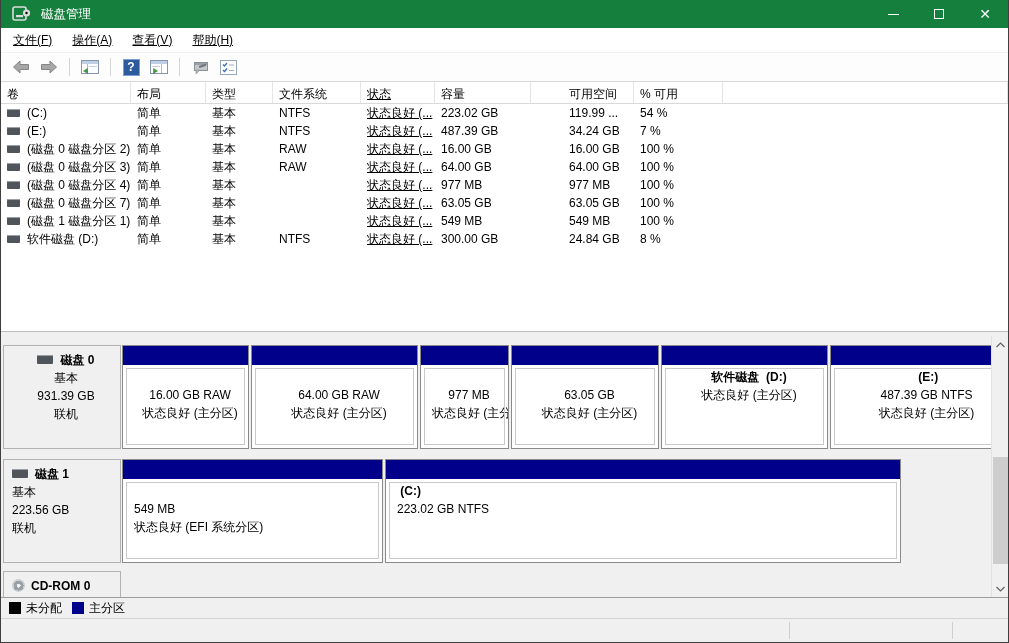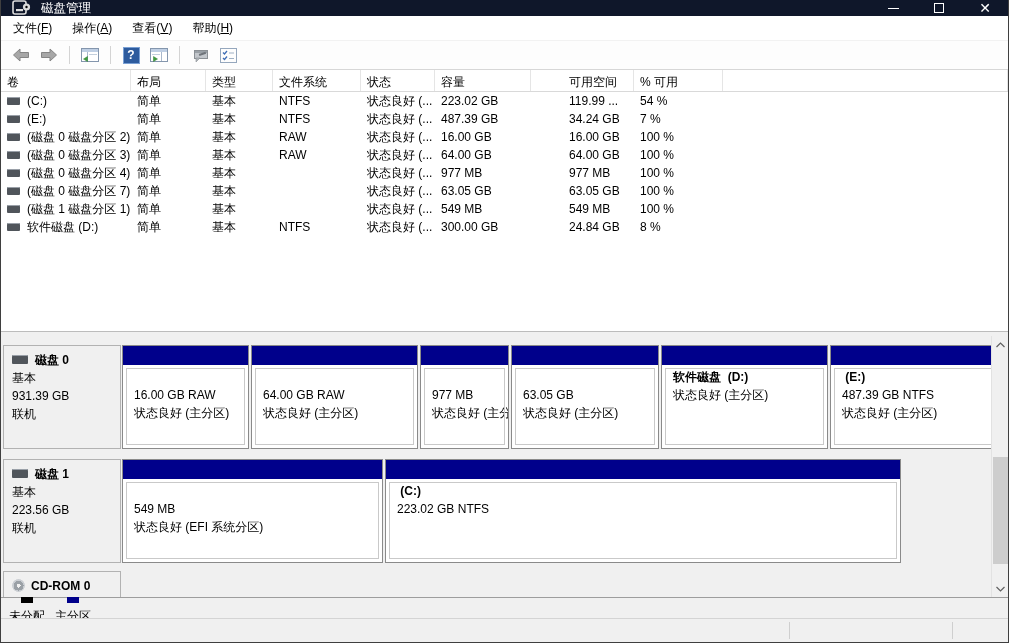--- a/index.html
+++ b/index.html
@@ -7,45 +7,45 @@
   .window{
     width:1009px; height:643px;
     font-family:"Liberation Sans", sans-serif;
     font-size:12px; color:#000;
     background:#fff;
     border:1px solid #3f3f3f; border-top:none;
     display:flex; flex-direction:column;
     position:relative; overflow:hidden;
   }
   
-  .titlebar{ height:16px; background:#0f172a; color:#fff; display:flex; align-items:center; flex:0 0 auto;}
+  .titlebar{ height:28px; background:#15803d; color:#fff; display:flex; align-items:center; flex:0 0 auto;}
   .titlebar .app-icon{ margin:0 10px 0 11px; width:19px; height:16px; position:relative; }
   .title-text{ font-size:12.5px; }
   .win-controls{ margin-left:auto; display:flex; height:100%; }
   .win-btn{ width:46px; height:100%; display:flex; align-items:center; justify-content:center; color:#fff; font-size:13px; cursor:default;}
   .glyph-min{ width:11px; height:1px; background:#fff; display:inline-block;}
   .glyph-max{ width:10px; height:10px; border:1px solid #fff; display:inline-block;}
   .glyph-close{ font-size:14px; line-height:1;}
   
   .menubar{ height:25px; background:#fff; display:flex; align-items:center; padding-left:2px; flex:0 0 auto; border-bottom:1px solid #f2f2f2;}
-  .menu-item{ padding:1px 10px; }
+  .menu-item{ padding:1px 10px;text-decoration:underline; }
   .menu-item .key{ text-decoration:underline; }
   
   .toolbar{ height:29px; background:#fdfdfd; border-bottom:1px solid #d7d7d7; display:flex; align-items:center; padding-left:8px; gap:4px; flex:0 0 auto;}
   .tb-btn{ width:24px; height:24px; display:flex; align-items:center; justify-content:center; }
   .tb-sep{ width:1px; height:18px; background:#d4d4d4; margin:0 4px; }
   .help-btn{ width:17px; height:17px; background:#2d5b9e; border:1px solid #7aa0d4; color:#fff; font-weight:bold; font-size:12px; display:flex; align-items:center; justify-content:center;}
   
   .list-pane{ flex:1 1 auto; background:#fff; overflow:hidden; display:flex; flex-direction:column;}
   .list-header{ height:22px; display:flex; border-bottom:1px solid #d9d9d9; flex:0 0 auto; }
   .hcell{ padding:4px 0 0 6px; border-right:1px solid #e5e5e5; white-space:nowrap; overflow:hidden;}
   .vrow{ height:18px; display:flex; align-items:center; }
   .cell{ padding-left:6px; white-space:nowrap; overflow:hidden; height:18px; line-height:18px;}
   .c-vol{width:130px;} .c-layout{width:75px;} .c-type{width:67px;} .c-fs{width:88px;}
-  .c-status{width:74px;} .c-cap{width:96px;} .c-free{width:71px;margin-left:32px;} .c-pct{width:89px;}
+  .c-status{width:74px;text-decoration:underline;} .c-cap{width:96px;} .c-free{width:71px;margin-left:32px;} .c-pct{width:89px;}
   .c-rest{flex:1;}
   .vol-icon{ display:inline-block; width:13px; height:8px; background:#50555b; border-radius:1px; margin-right:7px; vertical-align:middle; box-shadow:inset 0 1px 0 #9aa0a8; position:relative; top:-1px;}
   
   .splitter{ height:5px; background:#f0f0f0; border-top:1px solid #bcbcbc; flex:0 0 auto;}
   
   .gpane{ height:261px; background:#f0f0f0; position:relative; overflow:hidden; flex:0 0 auto;}
   .disk-band{ position:absolute; left:2px; width:988px; height:104px; display:flex;}
   .disk-info{ width:118px; flex:0 0 auto; background:#f0f0f0; border:1px solid #b2b2b2; padding:5px 0 0 8px; line-height:18px;}
   .disk-title{ font-weight:bold; white-space:nowrap;}
   .disk-ico{ display:inline-block; width:16px; height:9px; background:#50555b; border-radius:1px; margin-right:7px; box-shadow:inset 0 1px 0 #9aa0a8;}
@@ -57,21 +57,21 @@
   .part-body{ flex:1; position:relative; padding:3px 2px 0 11px; line-height:18px; white-space:nowrap; overflow:hidden;}
   .part-body::after{ content:""; position:absolute; left:3px; top:3px; right:3px; bottom:3px; border:1px solid #c9c9c9; pointer-events:none;}
   .pname{ font-weight:bold; white-space:pre; height:18px;}
   
   .vscroll{ position:absolute; top:0; right:0; bottom:0; width:17px; background:#f0f0f0; border-left:1px solid #e2e2e2;}
   .scroll-arrow{ position:absolute; left:0; width:16px; height:17px; display:flex; align-items:center; justify-content:center;}
   .scroll-up{ top:0; } .scroll-down{ bottom:0; }
   .scroll-thumb{ position:absolute; left:1px; width:15px; top:121px; height:107px; background:#cdcdcd;}
   
   .legendbar{ height:21px; background:#f0f0f0; border-top:1px solid #9d9d9d; display:flex; align-items:center; padding-left:8px; gap:6px; flex:0 0 auto;}
-  .legend-item{ display:flex; align-items:center; gap:5px; margin-right:4px;flex-direction:column;}
+  .legend-item{ display:flex; align-items:center; gap:5px; margin-right:4px;}
   .sq{ width:12px; height:12px; display:inline-block;}
   .sq-unalloc{ background:#000000; }
   .sq-primary{ background:#00008b; }
   
   .statusbar{ height:24px; background:#f0f0f0; border-top:1px solid #d4d4d4; position:relative; flex:0 0 auto;}
   .sb-div{ position:absolute; top:3px; bottom:3px; width:1px; background:#cfcfcf;}
 </style>
 </head>
 <body>
 
@@ -255,21 +255,21 @@
       <span class="cell c-cap">300.00 GB</span>
       <span class="cell c-free">24.84 GB</span>
       <span class="cell c-pct">8 %</span>
     </div>
   </div>
 
   <div class="splitter"></div>
 
   <div class="gpane">
 
-    <div class="disk-band" style="top:9px;">
+    <div class="disk-band" style="top:9px;text-align:center;">
       <div class="disk-info">
         <div class="disk-title"><span class="disk-ico"></span><span>磁盘 0</span></div>
         <div>基本</div>
         <div>931.39 GB</div>
         <div>联机</div>
       </div>
       <div class="strip">
         <div class="part" style="width:127px">
           <div class="part-hdr"></div>
           <div class="part-body">

